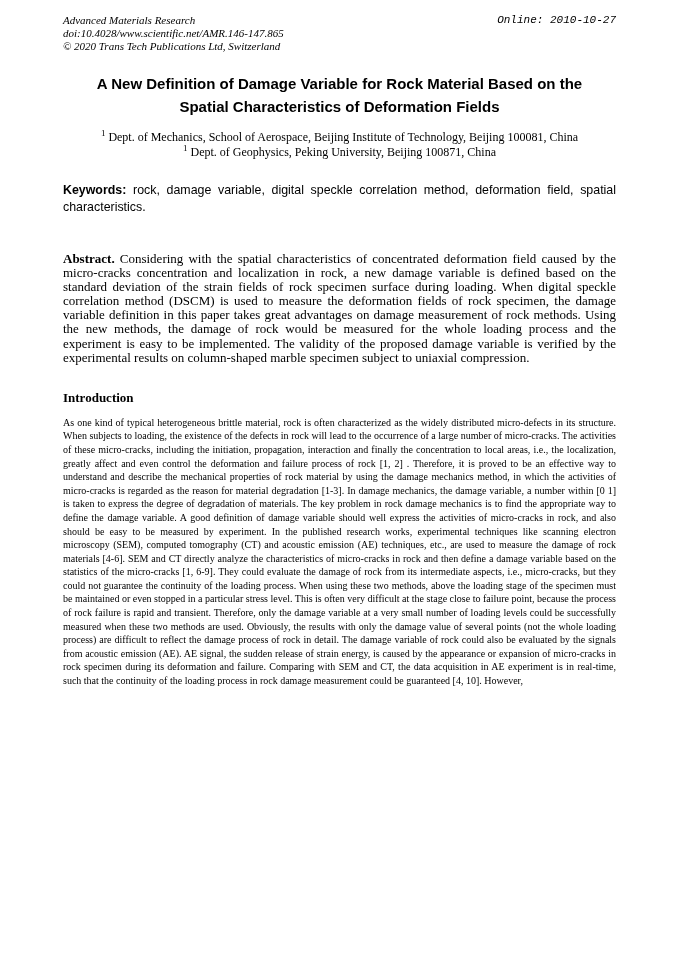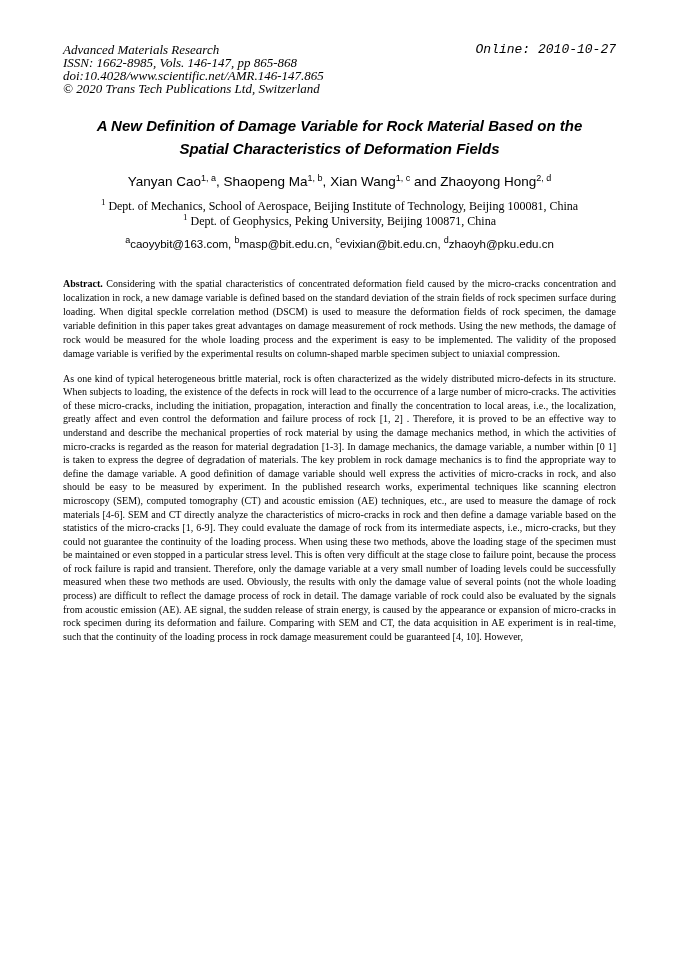--- a/index.html
+++ b/index.html
@@ -13,36 +13,34 @@
     background: #ffffff;
     color: #000000;
     font-family: "Liberation Serif", serif;
     overflow: hidden;
   }
   .pub-header {
     display: flex;
     justify-content: space-between;
     align-items: flex-start;
     font-style: italic;
-    font-size: 13px;
+    font-size: 11px;
     line-height: 13px;
-    margin-top: 29px;
   }
   .pub-header-left div { white-space: nowrap; }
   .pub-header-right { white-space: nowrap; font-family: Liberation Mono, monospace; }
 
   .paper-title {
     font-family: "Liberation Sans", sans-serif;
     font-weight: bold;
     font-size: 15px;
     line-height: 22.5px;
     text-align: center;
     margin: 20px auto 12px auto;
     max-width: 522px;
-    font-style: italic;
   }
   .authors {
     font-family: "Liberation Sans", sans-serif;
     font-size: 13.5px;
     text-align: center;
     margin-top: 14px;
   }
   .authors sup, .affiliation sup, .emails sup {
     font-size: 9px;
     line-height: 0;
@@ -64,24 +62,24 @@
   }
   .keywords {
     font-family: "Liberation Sans", sans-serif;
     font-size: 12.4px;
     line-height: 16.5px;
     text-align: justify;
     margin-top: 22px;
   }
   .keywords .label { font-weight: bold; }
   .abstract {
-    font-size: 10px;
+    font-size: 13px;
     line-height: 14.1px;
     text-align: justify;
-    margin-top: 26px;
+    margin-top: 37px;
   }
   .abstract .label { font-weight: bold; }
   .section-heading {
     font-size: 13px;
     font-weight: bold;
     margin-top: 25px;
   }
   .body-paragraph {
     font-size: 10px;
     line-height: 13.6px;
@@ -90,44 +88,39 @@
   }
 </style>
 </head>
 <body>
 
 <div class="page">
 
   <div class="pub-header">
     <div class="pub-header-left">
       <div>Advanced Materials Research</div>
-      <div>ISSN: 1662-8985, Vols. 146-147, pp 865-868</div>
       <div>doi:10.4028/www.scientific.net/AMR.146-147.865</div>
       <div>© 2020 Trans Tech Publications Ltd, Switzerland</div>
     </div>
     <div class="pub-header-right">Online: 2010-10-27</div>
   </div>
 
   <h1 class="paper-title">A New Definition of Damage Variable for Rock Material Based on the Spatial Characteristics of Deformation Fields</h1>
 
-  <div class="authors">
-    <span>Yanyan Cao</span><sup>1, a</sup><span>, </span><span>Shaopeng Ma</span><sup>1, b</sup><span>, </span><span>Xian Wang</span><sup>1, c</sup><span> and </span><span>Zhaoyong Hong</span><sup>2, d</sup>
-  </div>
 
   <div class="affiliation">
     <sup>1</sup><span> Dept. of Mechanics, School of Aerospace, Beijing Institute of Technology, Beijing 100081, China</span>
   </div>
 
   <div class="affiliation second">
     <sup>1</sup><span> Dept. of Geophysics, Peking University, Beijing 100871, China</span>
   </div>
 
-  <div class="emails">
-    <sup>a</sup><span>caoyybit@163.com, </span><sup>b</sup><span>masp@bit.edu.cn, </span><sup>c</sup><span>evixian@bit.edu.cn, </span><sup>d</sup><span>zhaoyh@pku.edu.cn</span>
-  </div>
 
+  <p class="keywords"><span class="label">Keywords:</span><span> rock, damage variable, digital speckle correlation method, deformation field, spatial characteristics.</span></p>
 
   <p class="abstract"><span class="label">Abstract.</span><span> Considering with the spatial characteristics of concentrated deformation field caused by the micro-cracks concentration and localization in rock, a new damage variable is defined based on the standard deviation of the strain fields of rock specimen surface during loading. When digital speckle correlation method (DSCM) is used to measure the deformation fields of rock specimen, the damage variable definition in this paper takes great advantages on damage measurement of rock methods. Using the new methods, the damage of rock would be measured for the whole loading process and the experiment is easy to be implemented. The validity of the proposed damage variable is verified by the experimental results on column-shaped marble specimen subject to uniaxial compression.</span></p>
 
+  <div class="section-heading">Introduction</div>
 
   <p class="body-paragraph">As one kind of typical heterogeneous brittle material, rock is often characterized as the widely distributed micro-defects in its structure. When subjects to loading, the existence of the defects in rock will lead to the occurrence of a large number of micro-cracks. The activities of these micro-cracks, including the initiation, propagation, interaction and finally the concentration to local areas, i.e., the localization, greatly affect and even control the deformation and failure process of rock [1, 2] . Therefore, it is proved to be an effective way to understand and describe the mechanical properties of rock material by using the damage mechanics method, in which the activities of micro-cracks is regarded as the reason for material degradation [1-3]. In damage mechanics, the damage variable, a number within [0 1] is taken to express the degree of degradation of materials. The key problem in rock damage mechanics is to find the appropriate way to define the damage variable. A good definition of damage variable should well express the activities of micro-cracks in rock, and also should be easy to be measured by experiment. In the published research works, experimental techniques like scanning electron microscopy (SEM), computed tomography (CT) and acoustic emission (AE) techniques, etc., are used to measure the damage of rock materials [4-6]. SEM and CT directly analyze the characteristics of micro-cracks in rock and then define a damage variable based on the statistics of the micro-cracks [1, 6-9]. They could evaluate the damage of rock from its intermediate aspects, i.e., micro-cracks, but they could not guarantee the continuity of the loading process. When using these two methods, above the loading stage of the specimen must be maintained or even stopped in a particular stress level. This is often very difficult at the stage close to failure point, because the process of rock failure is rapid and transient. Therefore, only the damage variable at a very small number of loading levels could be successfully measured when these two methods are used. Obviously, the results with only the damage value of several points (not the whole loading process) are difficult to reflect the damage process of rock in detail. The damage variable of rock could also be evaluated by the signals from acoustic emission (AE). AE signal, the sudden release of strain energy, is caused by the appearance or expansion of micro-cracks in rock specimen during its deformation and failure. Comparing with SEM and CT, the data acquisition in AE experiment is in real-time, such that the continuity of the loading process in rock damage measurement could be guaranteed [4, 10]. However,</p>
 
 </div>
 
 </body></html>

